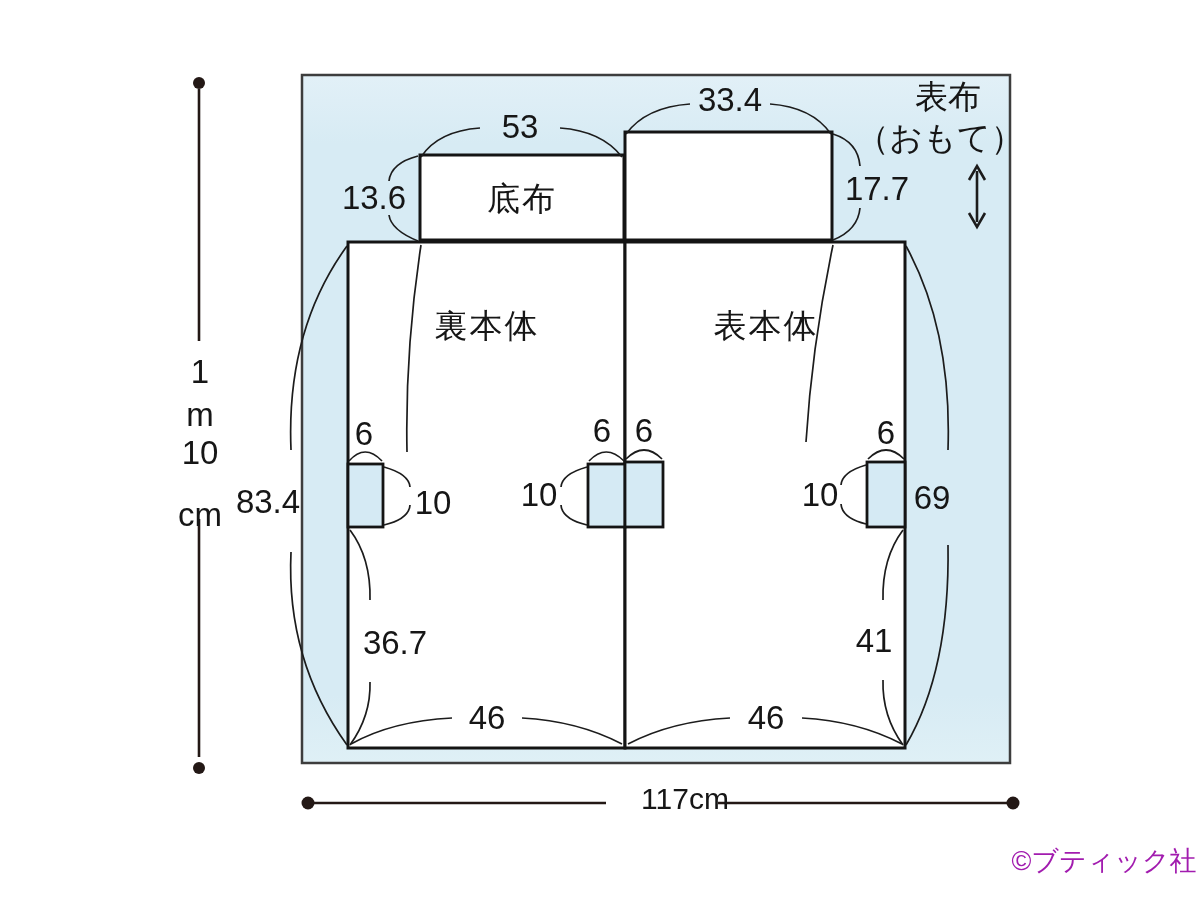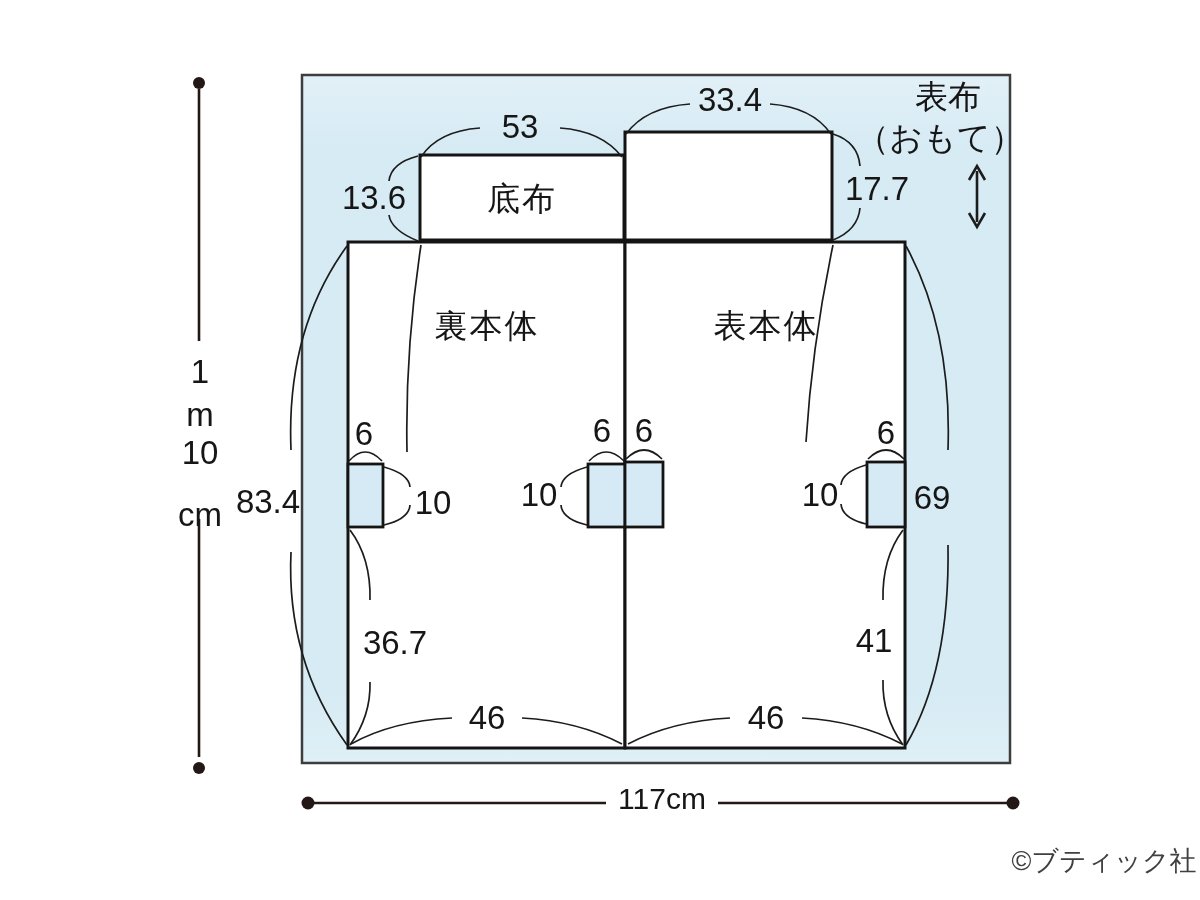--- a/index.html
+++ b/index.html
@@ -13,22 +13,22 @@
   }
   #diagram-svg{position:absolute;left:0;top:0;}
   .lbl{
     position:absolute;
     transform:translate(-50%,-50%);
     font-size:33px;
     line-height:1;
     white-space:nowrap;
     color:#161616;
   }
-  .lbl.small{font-size:30px;}
-  .lbl.credit{font-size:27px;color:#404040;}
+  .lbl.small{font-size:30px;margin-left:23px;}
+  .lbl.credit{font-size:27px;color:#a21caf;}
   .lbl.piece{letter-spacing:2px;}
 </style>
 </head>
 <body>
 
 <div id="canvas">
 
   <svg id="diagram-svg" width="1200" height="900" viewBox="0 0 1200 900">
     <defs>
       <linearGradient id="fabricGrad" x1="0" y1="0" x2="0" y2="1">

